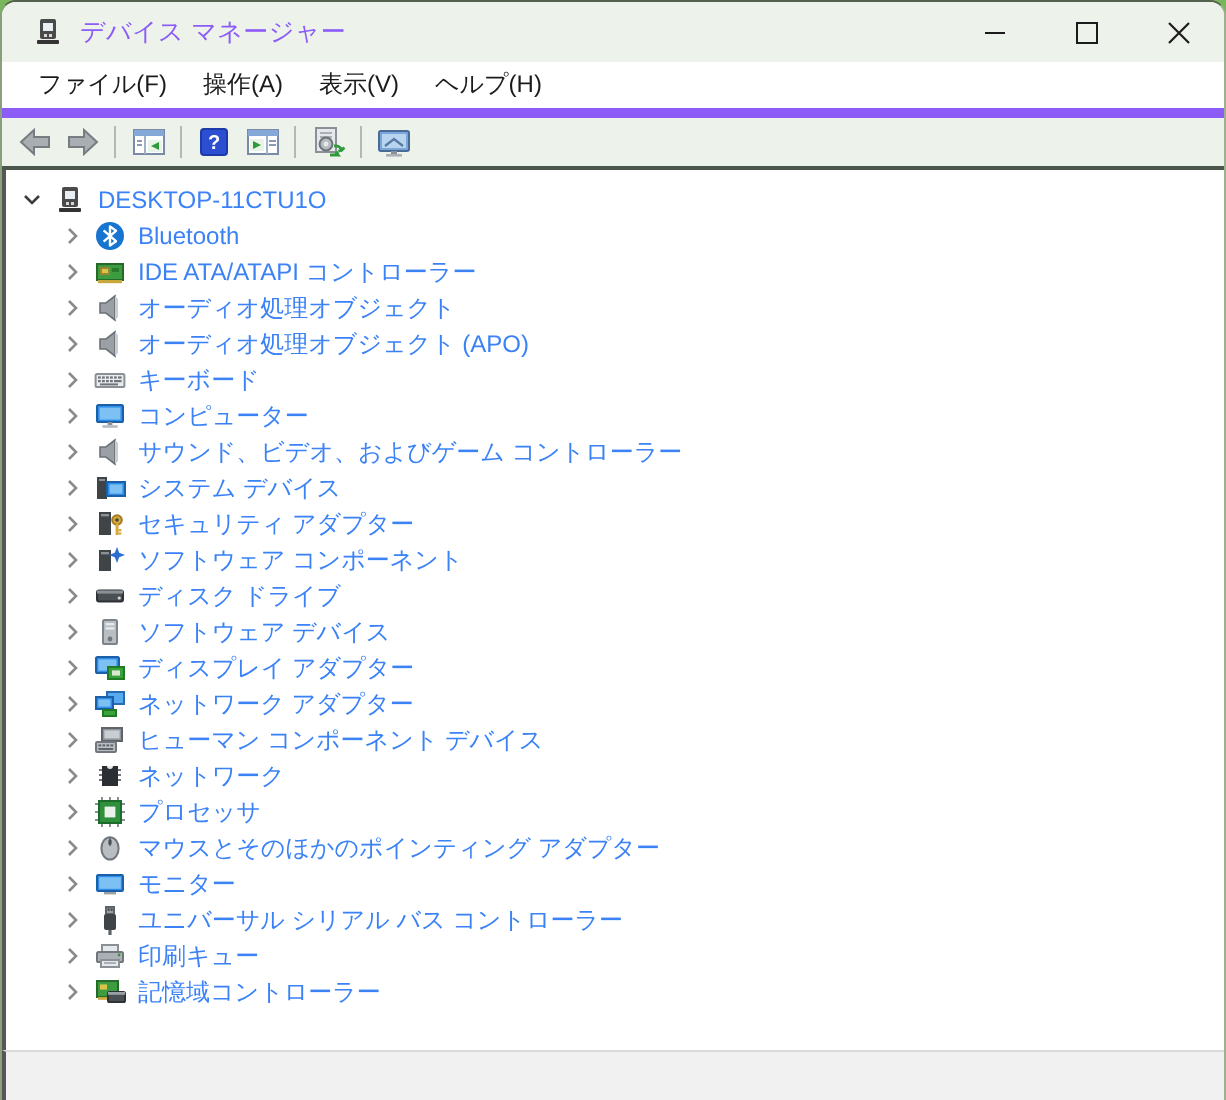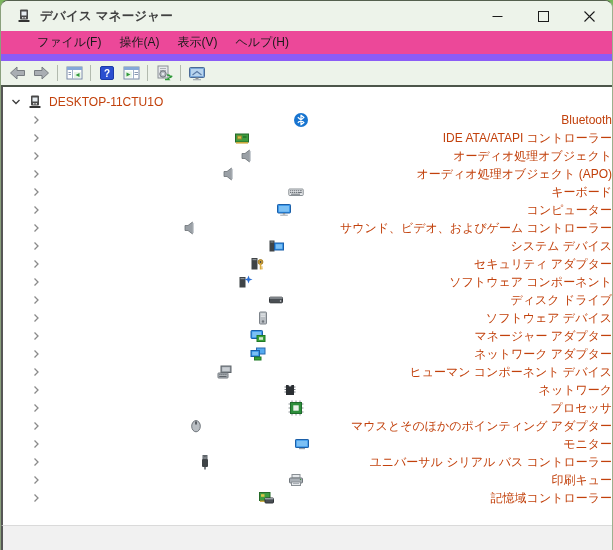--- a/index.html
+++ b/index.html
@@ -21,34 +21,34 @@
     display:flex;flex-direction:column;
   }
   
   .titlebar{
     height:30px;flex:0 0 30px;
     display:flex;align-items:center;
     background:#edf3ea;
     padding-left:9px;
   }
   .app-icon{width:16px;height:16px;margin:0 8px 0 6px;display:inline-flex;}
-  .title-text{font-size:12.5px;color:#404040;letter-spacing:.2px;font-weight:bold;}
+  .title-text{font-size:12.5px;color:#8b5cf6;letter-spacing:.2px;}
   .caption-buttons{margin-left:auto;display:flex;height:100%;}
   .caption-btn{
     width:46px;height:100%;border:0;background:transparent;
     display:flex;align-items:center;justify-content:center;cursor:default;padding:0;
   }
   .caption-btn svg{display:block;}
   
   .menubar{
     height:23px;flex:0 0 23px;
     display:flex;align-items:center;
-    background:#ec4899;
-    padding-left:27px;
-    border-bottom:7px solid #8b5cf6;
+    background:#ffffff;
+    padding-left:9px;
+    border-bottom:5px solid #8b5cf6;
   }
   .menu-item{
     font-size:12px;color:#1b1b1b;
     padding:3px 9px;border-radius:3px;
   }
   
   .toolbar{
     height:24px;flex:0 0 24px;
     display:flex;align-items:center;
     background:#edf3ea;
@@ -67,24 +67,24 @@
     border-left:2px solid #565656;
     overflow:hidden;
     padding-top:6px;
     position:relative;
   }
   .tree-row{
     height:18px;display:flex;align-items:center;
     white-space:nowrap;
   }
   .tree-row.root{padding-left:6px;}
-  .tree-row.child{padding-left:26px;justify-content:space-between;}
+  .tree-row.child{padding-left:26px;}
   .twisty{width:14px;height:14px;margin-right:4px;flex:0 0 14px;display:inline-flex;align-items:center;justify-content:center;}
   .node-icon{width:16px;height:16px;margin-right:6px;flex:0 0 16px;display:inline-flex;}
-  .node-label{font-size:12px;color:#c2410c;}
+  .node-label{font-size:12px;color:#3b82f6;}
   
   .statusbar{
     flex:0 0 25px;height:25px;
     background:#f1f1f1;
     border-top:1px solid #dadada;
     border-left:2px solid #565656;
     box-sizing:border-box;
   }
   .content-gap{flex:0 0 2px;background:#ffffff;border-left:2px solid #565656;}
 </style>
@@ -430,21 +430,21 @@
           </svg>
         </span>
         <span class="node-icon">
           <svg viewBox="0 0 16 16" width="16" height="16">
             <rect x="1" y="2.5" width="11.5" height="8" rx="0.8" fill="#2f8fe8" stroke="#1b5fa8"></rect>
             <rect x="2.2" y="3.7" width="9" height="5.6" fill="#7cc0f4"></rect>
             <rect x="7" y="7.5" width="8" height="6" fill="#3aa23a" stroke="#1f7a24"></rect>
             <rect x="9" y="9.2" width="4" height="2.6" fill="#d8e8d0"></rect>
           </svg>
         </span>
-        <span class="node-label">マネージャー アダプター</span>
+        <span class="node-label">ディスプレイ アダプター</span>
       </div>
       <div class="tree-row child">
         <span class="twisty">
           <svg width="12" height="12" viewBox="0 0 12 12">
             <path d="M4.5 2.5 L8 6 L4.5 9.5" fill="none" stroke="#8a8a8a" stroke-width="1.3"></path>
           </svg>
         </span>
         <span class="node-icon">
           <svg viewBox="0 0 16 16" width="16" height="16">
             <rect x="6.5" y="2" width="8.5" height="6" fill="#55aaf0" stroke="#2a6ab0"></rect>

